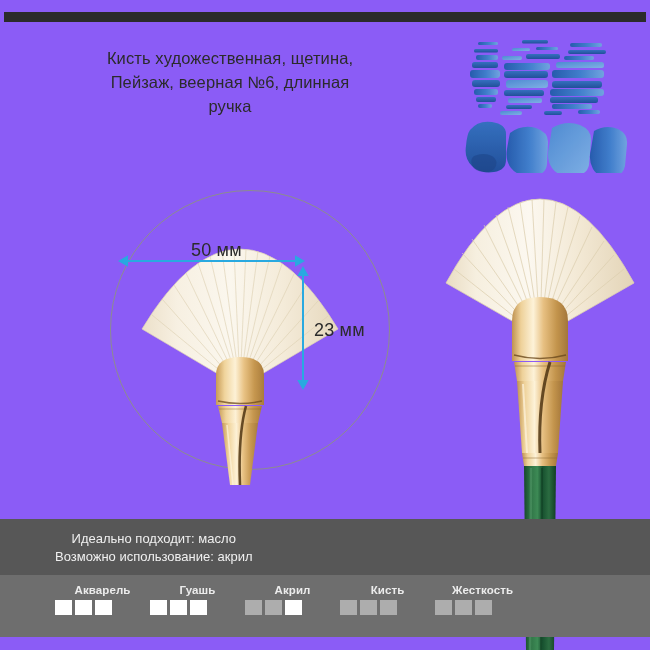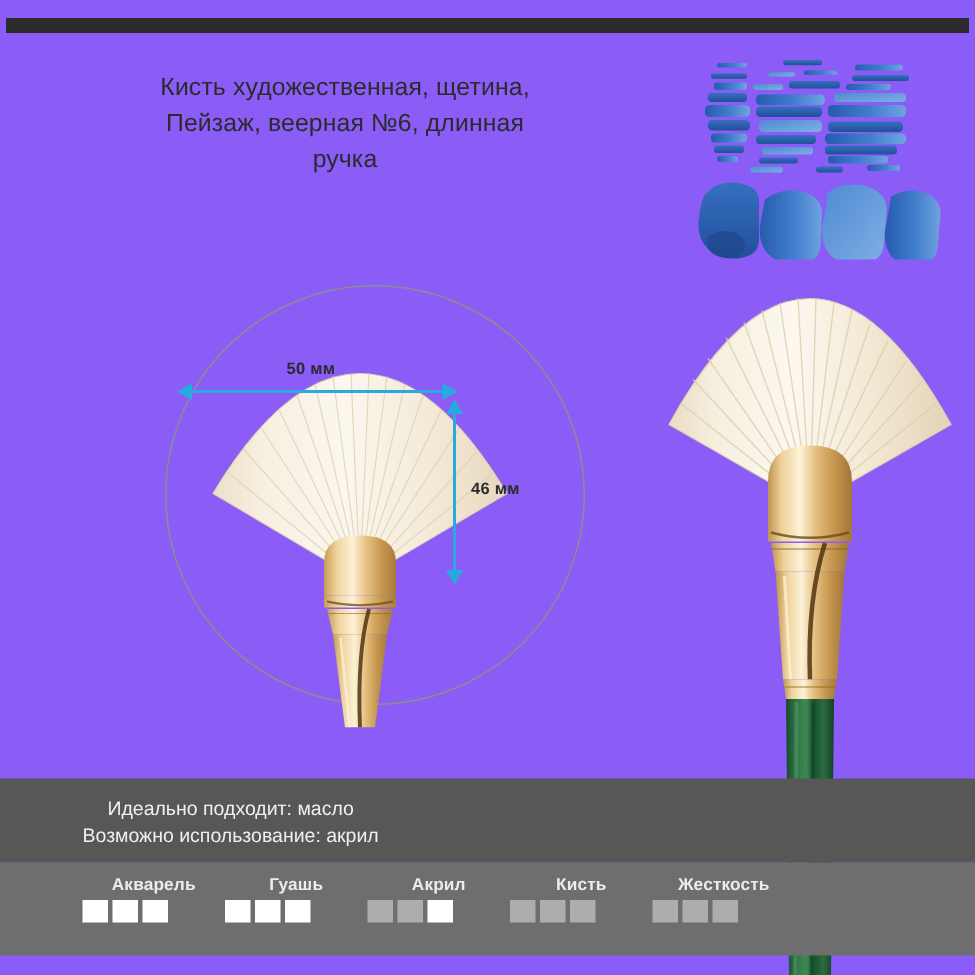--- a/index.html
+++ b/index.html
@@ -35,21 +35,21 @@
     border:1px solid #8d8d8d;border-radius:50%;
     box-sizing:border-box;
   }
 
   .detail-brush{position:absolute;left:100px;top:185px;width:290px;height:300px;}
   .hero-brush{position:absolute;left:430px;top:185px;width:220px;height:465px;}
 
   
   .dim-layer{position:absolute;left:0;top:0;width:650px;height:650px;pointer-events:none;}
   .dim-label{
-    position:absolute;font-size:11px;font-weight:bold;color:#2b2b2b;
+    position:absolute;font-size:18px;font-weight:normal;color:#2b2b2b;
     letter-spacing:.2px;
   }
   .dim-w{left:191px;top:240px;}
   .dim-h{left:314px;top:320px;}
 
   
   .band-dark{
     position:absolute;left:0;top:519px;width:650px;height:56px;
     background:#575757;
   }
@@ -213,21 +213,21 @@
       <line x1="120" y1="261" x2="303" y2="261"></line>
       <path d="M120 261 l7 -4 l0 8 z"></path>
       <path d="M303 261 l-7 -4 l0 8 z"></path>
 
       <line x1="303" y1="268" x2="303" y2="388"></line>
       <path d="M303 268 l-4 7 l8 0 z"></path>
       <path d="M303 388 l-4 -7 l8 0 z"></path>
     </g>
   </svg>
   <div class="dim-label dim-w">50 мм</div>
-  <div class="dim-label dim-h">46 мм</div>
+  <div class="dim-label dim-h">23 мм</div>
 
   <svg class="hero-brush" viewBox="0 0 220 465">
     <defs>
       <linearGradient id="br-h" x1="0" y1="0" x2="1" y2="0">
         <stop offset="0" stop-color="#e9dcc3"></stop>
         <stop offset=".16" stop-color="#f6efdf"></stop>
         <stop offset=".44" stop-color="#fcf8f0"></stop>
         <stop offset=".70" stop-color="#f3e9d5"></stop>
         <stop offset="1" stop-color="#e3d4b7"></stop>
       </linearGradient>

